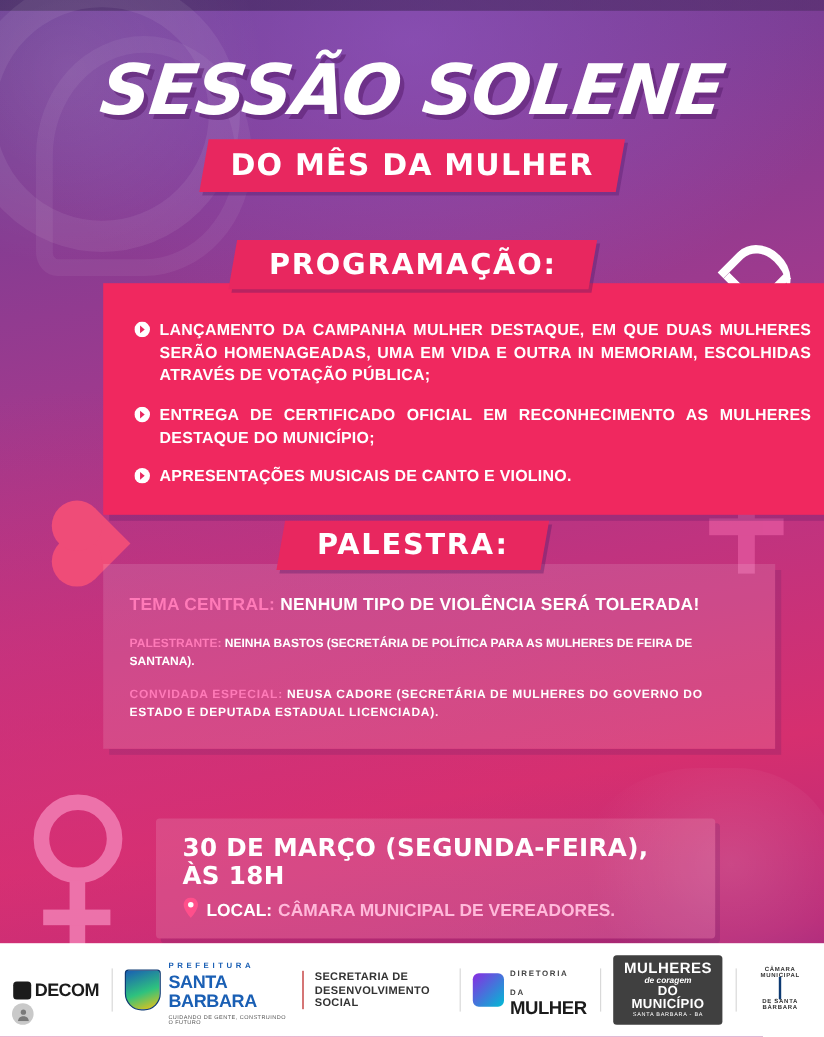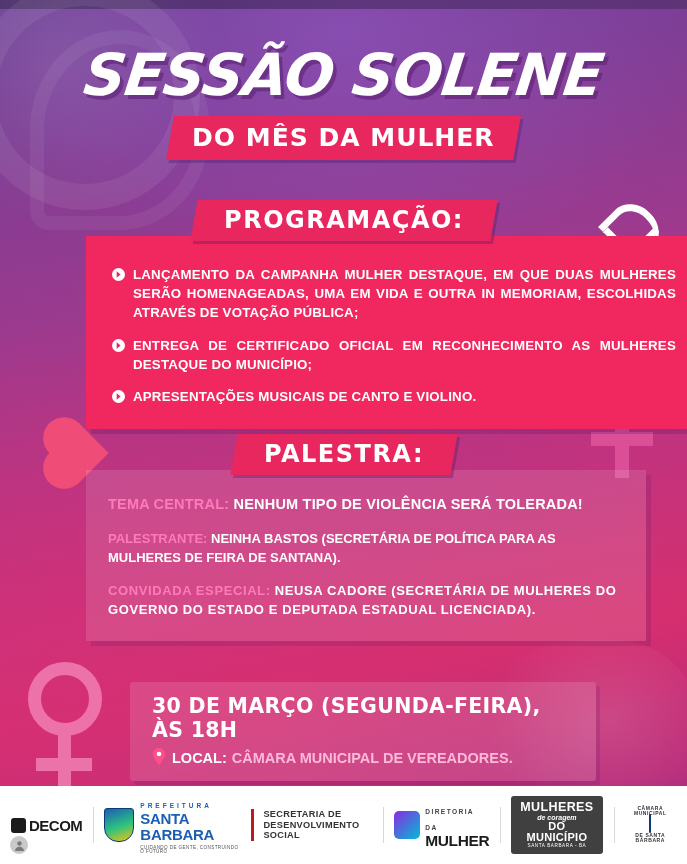--- a/index.html
+++ b/index.html
@@ -133,21 +133,21 @@
   .palestra-card {
     position: absolute; left: 86px; top: 470px; width: 560px; padding: 26px 22px 22px 22px;
     background: rgba(255,255,255,0.12);
     box-shadow: 5px 5px 0 rgba(80,25,100,0.18);
   }
   .tema-line {
     font-size: 14.5px; font-weight: 800; letter-spacing: .2px; margin-bottom: 18px;
   }
   .tema-label { color: #ff7ab8; }
   .tema-value { color: #ffffff; }
-  .para { color: #ffffff; font-size: 13px; line-height: 1.45; font-weight: 700; margin-bottom: 14px; }
+  .para { color: #ffffff; font-size: 10px; line-height: 1.45; font-weight: 700; margin-bottom: 14px; }
   .para:last-child { margin-bottom: 0; }
   .para .hl { color: #ff7ab8; }
   .para .name { color: #ffffff; }
   .para.spaced { letter-spacing: .6px; }
 
   
   .date-card {
     position: absolute; left: 130px; top: 682px; width: 466px;
     background: rgba(255,255,255,0.13);
     border-radius: 3px;
@@ -185,21 +185,21 @@
   .crest {
     width: 30px; height: 34px; border-radius: 3px 3px 14px 14px;
     background: linear-gradient(160deg, #1a5fb4, #2ec27e 55%, #f5c211);
     border: 1.5px solid #0d3a72; flex: 0 0 auto;
   }
   .pref-txt { margin-left: 6px; line-height: 1.02; }
   .pref-txt .l1 { font-size: 6.5px; letter-spacing: 3px; color: #1a5fb4; font-weight: 700; }
   .pref-txt .l2 { font-size: 15px; font-weight: 900; color: #1a5fb4; letter-spacing: -.3px; }
   .pref-txt .l3 { font-size: 15px; font-weight: 900; color: #1a5fb4; letter-spacing: -.3px; margin-top: -2px; }
   .pref-txt .l4 { font-size: 4.6px; letter-spacing: .4px; color: #555; margin-top: 2px; }
-  .sec-txt { margin-left: 9px; padding-left: 9px; border-left: 3px solid #b91c1c; line-height: 1.15; }
+  .sec-txt { margin-left: 9px; padding-left: 9px; border-left: 1px solid #b91c1c; line-height: 1.15; }
   .sec-txt div { font-size: 9.2px; font-weight: 800; color: #333; letter-spacing: .3px; }
   .dir-mulher { display: flex; align-items: center; gap: 5px; }
   .dm-mark { width: 26px; height: 28px; background: linear-gradient(135deg, #8a2be2, #00bcd4); border-radius: 5px; }
   .dm-txt { line-height: 1.02; }
   .dm-txt .d1 { font-size: 6.6px; font-weight: 800; color: #444; letter-spacing: 1.4px; }
   .dm-txt .d2 { font-size: 15.5px; font-weight: 900; color: #1b1b1b; letter-spacing: -.4px; }
   .mulheres-badge {
     background: #404040; color: #fff; padding: 5px 9px; border-radius: 3px; text-align: center; line-height: 1.0;
   }
   .mulheres-badge .m1 { font-size: 12.5px; font-weight: 900; letter-spacing: .4px; }

